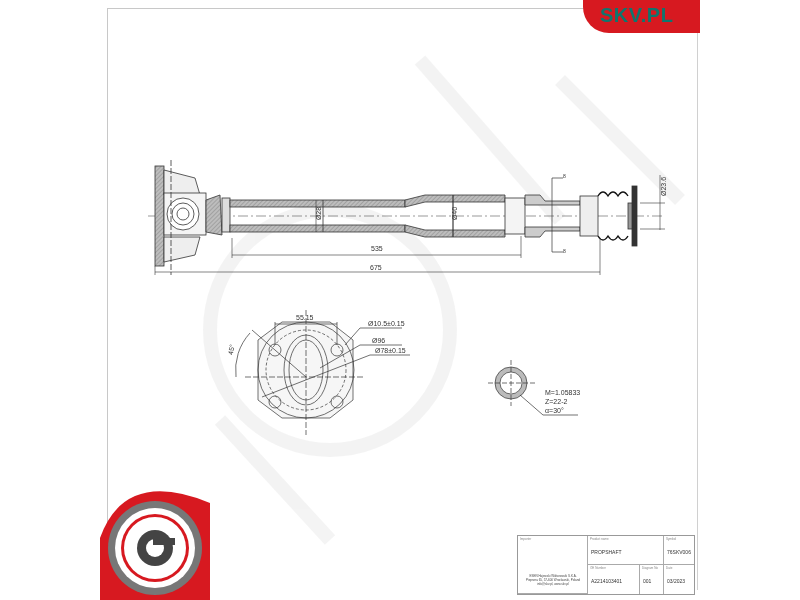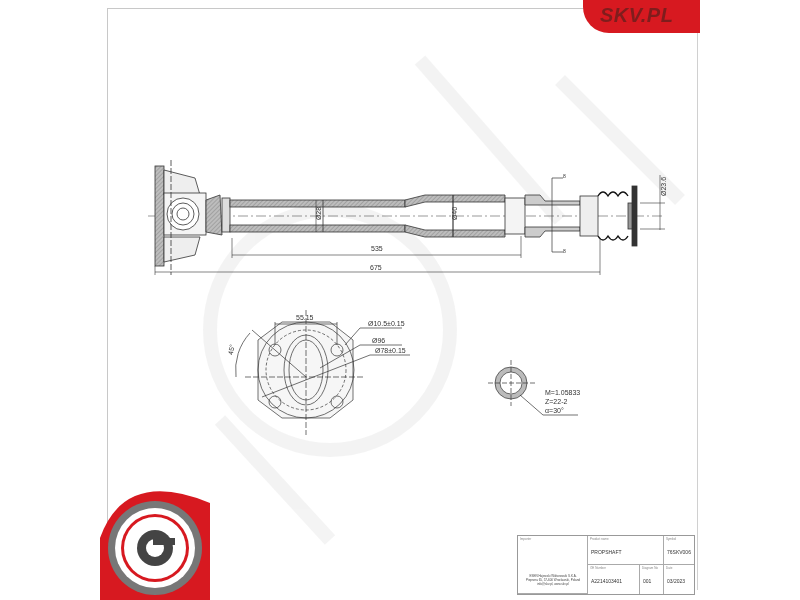--- a/index.html
+++ b/index.html
@@ -1,20 +1,20 @@
 <!DOCTYPE html>
 <html><head>
 <meta charset="utf-8">
 <style>
   html,body{margin:0;padding:0;background:#ffffff;}
   body{width:800px;height:600px;position:relative;overflow:hidden;font-family:"Liberation Sans",sans-serif;color:#333;}
   .frame{position:absolute;left:107px;top:8px;width:590px;height:590px;border-left:1px solid #c8c8c8;border-top:1px solid #c8c8c8;}
   .frame-right{position:absolute;left:697px;top:30px;width:1px;height:560px;background:#d0d0d0;}
   .brand-tab{position:absolute;left:583px;top:0;width:117px;height:33px;background:#d71920;border-bottom-left-radius:26px;}
-  .brand-text{position:absolute;left:600px;top:4px;font-weight:bold;font-style:italic;font-size:20px;color:#7f1d1d;letter-spacing:0.5px;}
+  .brand-text{position:absolute;left:600px;top:4px;font-weight:bold;font-size:20px;color:#0f766e;letter-spacing:0.5px;}
   svg.drawing{position:absolute;left:0;top:0;}
   .dim{position:absolute;font-size:7px;color:#333;white-space:nowrap;}
   .title-block{position:absolute;left:517px;top:535px;width:176px;height:58px;border:1px solid #999;background:#fff;}
   .tb-cell{position:absolute;border-right:1px solid #aaa;border-bottom:1px solid #aaa;box-sizing:border-box;}
   .tb-label{position:absolute;left:2px;top:1px;font-size:3px;color:#888;}
   .tb-value{position:absolute;left:3px;font-size:5px;color:#333;}
   .company-text{position:absolute;left:2px;width:80px;text-align:center;font-size:3px;color:#444;line-height:4px;}
 </style>
 </head>
 <body>

